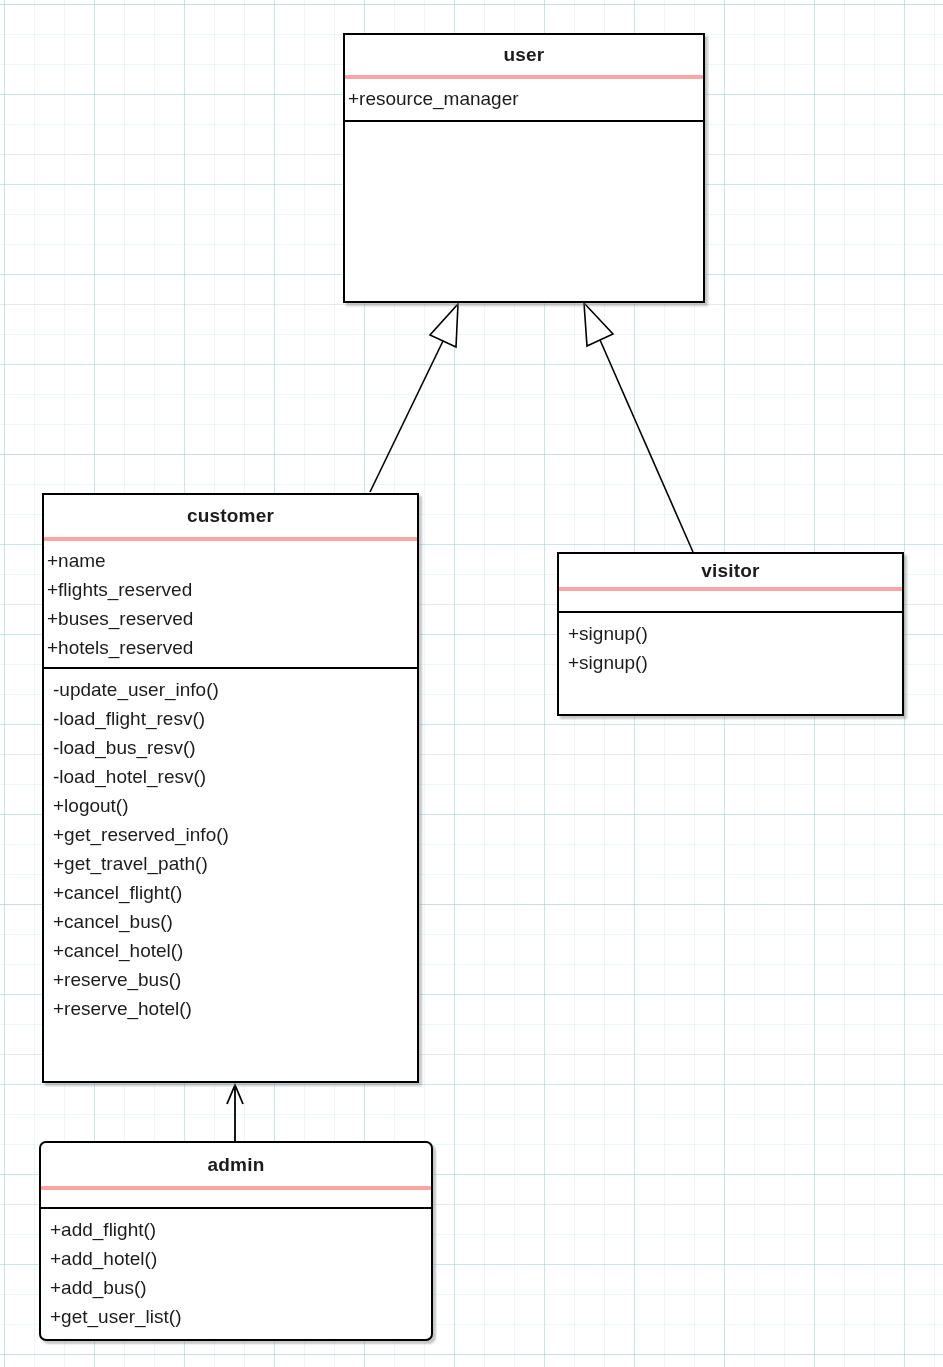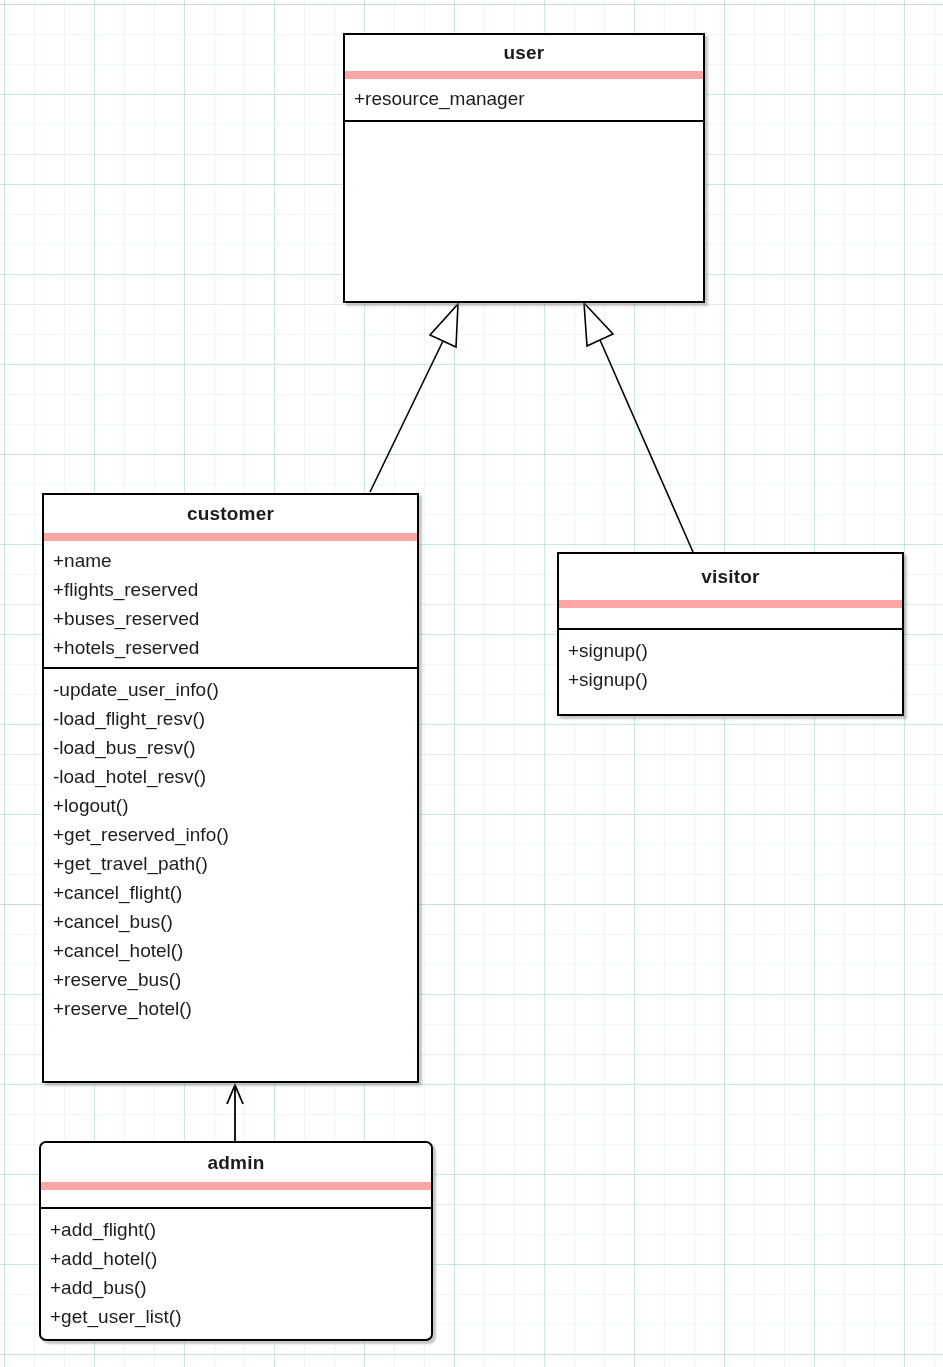--- a/index.html
+++ b/index.html
@@ -42,27 +42,27 @@
     border: 2px solid #000000;
     box-shadow: 3px 3px 2px rgba(130,130,130,0.45);
     font-size: 19px;
   }
   .cls-title {
     flex: none;
     display: flex;
     align-items: center;
     justify-content: center;
     font-weight: bold;
-    border-bottom: 8px solid #fca5a5;
+    border-bottom: 4px solid #fca5a5;
     letter-spacing: 0.2px;
   }
   .cls-attrs {
     flex: none;
     border-bottom: 2px solid #000000;
-    padding: 5px 8px 0 9px;
+    padding: 5px 8px 0 3px;
     overflow: hidden;
   }
   .cls-methods {
     flex: 1 1 auto;
     padding: 6px 8px 0 9px;
     overflow: hidden;
   }
   .cls-line {
     line-height: 29px;
     white-space: nowrap;
@@ -116,21 +116,21 @@
       <div class="cls-line">+get_travel_path()</div>
       <div class="cls-line">+cancel_flight()</div>
       <div class="cls-line">+cancel_bus()</div>
       <div class="cls-line">+cancel_hotel()</div>
       <div class="cls-line">+reserve_bus()</div>
       <div class="cls-line">+reserve_hotel()</div>
     </div>
   </div>
 
   <div class="uml-class" style="left:557px; top:552px; width:347px; height:164px;">
-    <div class="cls-title" style="height:54px;">visitor</div>
+    <div class="cls-title" style="height:37px;">visitor</div>
     <div class="cls-attrs" style="height:22px;"></div>
     <div class="cls-methods">
       <div class="cls-line">+signup()</div>
       <div class="cls-line">+signup()</div>
     </div>
   </div>
 
   <div class="uml-class" style="left:39px; top:1141px; width:394px; height:200px;border-radius:7px;">
     <div class="cls-title" style="height:47px;">admin</div>
     <div class="cls-attrs" style="height:19px;"></div>

